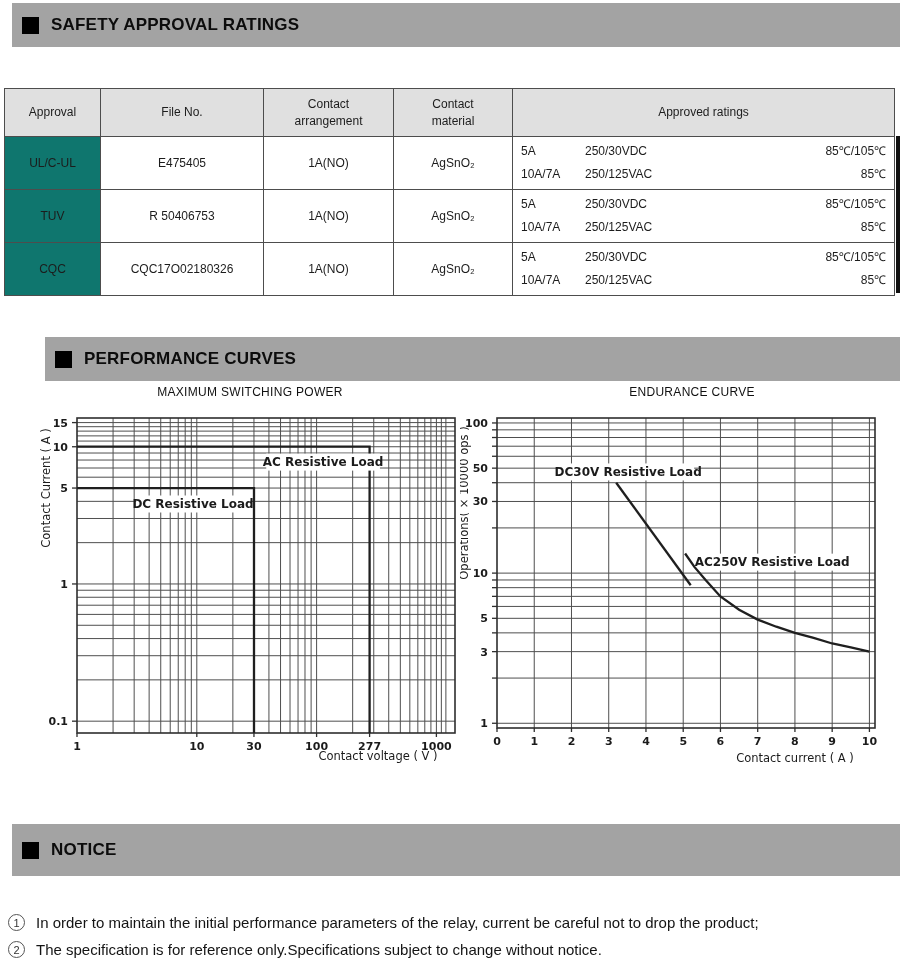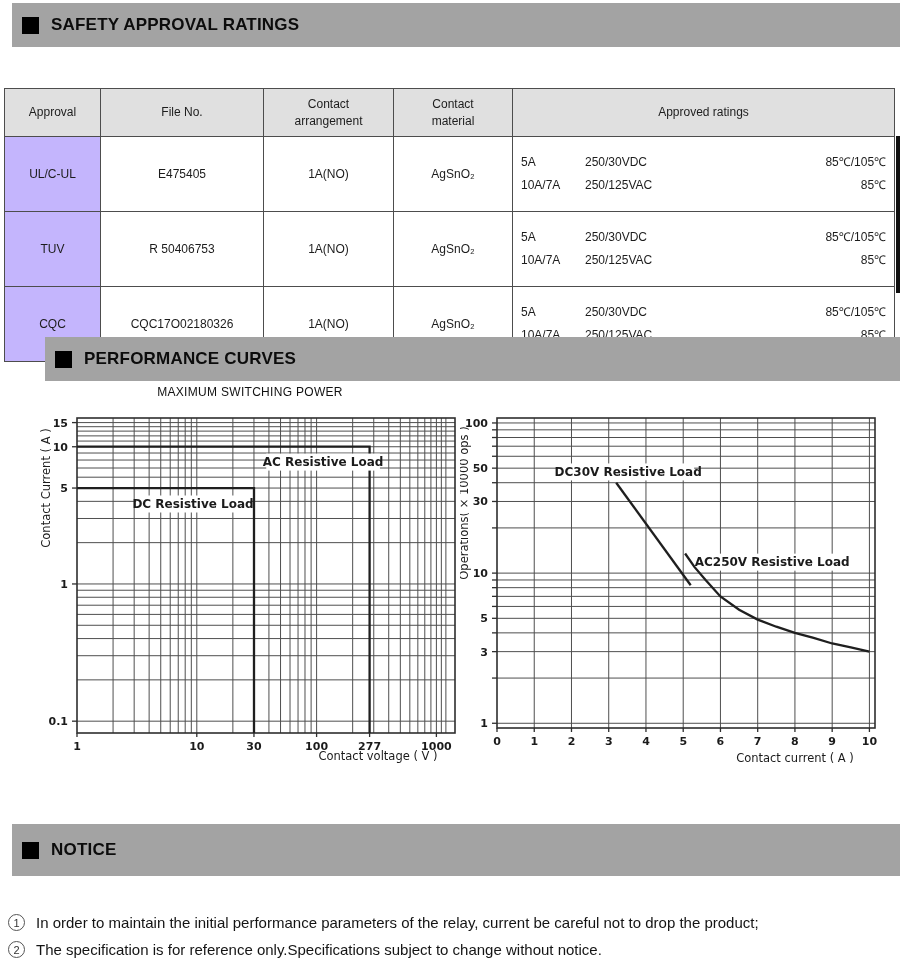--- a/index.html
+++ b/index.html
@@ -34,22 +34,22 @@
   table.approvals th,table.approvals td{
     border:1px solid #4d4d4d;
     text-align:center;vertical-align:middle;
     padding:0 6px;box-sizing:border-box;
   }
   table.approvals th{
     background:#e0e0e0;font-weight:normal;height:48px;
     white-space:pre-line;line-height:1.35;
   }
   table.approvals td{height:52px;background:#fff;}
-  table.approvals td.approval-cell{background:#c4b5fd;}
-  td.ratings-cell{padding:14px 8px !important;}
+  table.approvals td.approval-cell{background:#0f766e;}
+  td.ratings-cell{padding:3px 8px !important;}
   .rating-line{
     display:flex;align-items:center;line-height:23px;text-align:left;
   }
   .rating-current{width:64px;flex:0 0 auto;}
   .rating-load{flex:1 1 auto;}
   .rating-temp{margin-left:auto;text-align:right;}
   .right-strip{position:absolute;left:896px;top:136px;width:4px;height:157px;background:#111;}
   
   .chart-title{
     position:absolute;top:385px;height:20px;font-size:12px;color:#111;
@@ -161,20 +161,21 @@
     </table>
   </div>
   <div class="right-strip"></div>
 
   <div class="section-bar" style="top:337px;margin-left:33px;">
     <span class="bullet"></span>
     <span class="bar-title">PERFORMANCE CURVES</span>
   </div>
 
   <div class="chart-title" id="title-left">MAXIMUM SWITCHING POWER</div>
+  <div class="chart-title" id="title-right">ENDURANCE CURVE</div>
 
   <svg class="chart" id="chart-left" width="460" height="365">
       <g>
         <line x1="113.06251030315019" y1="10" x2="113.06251030315019" y2="325" stroke="#4f4f4f" stroke-width="1"></line>
         <line x1="134.15772651236338" y1="10" x2="134.15772651236338" y2="325" stroke="#4f4f4f" stroke-width="1"></line>
         <line x1="149.12502060630038" y1="10" x2="149.12502060630038" y2="325" stroke="#4f4f4f" stroke-width="1"></line>
         <line x1="160.7345558450494" y1="10" x2="160.7345558450494" y2="325" stroke="#4f4f4f" stroke-width="1"></line>
         <line x1="170.22023681551357" y1="10" x2="170.22023681551357" y2="325" stroke="#4f4f4f" stroke-width="1"></line>
         <line x1="178.24026580130175" y1="10" x2="178.24026580130175" y2="325" stroke="#4f4f4f" stroke-width="1"></line>
         <line x1="185.18753090945057" y1="10" x2="185.18753090945057" y2="325" stroke="#4f4f4f" stroke-width="1"></line>

